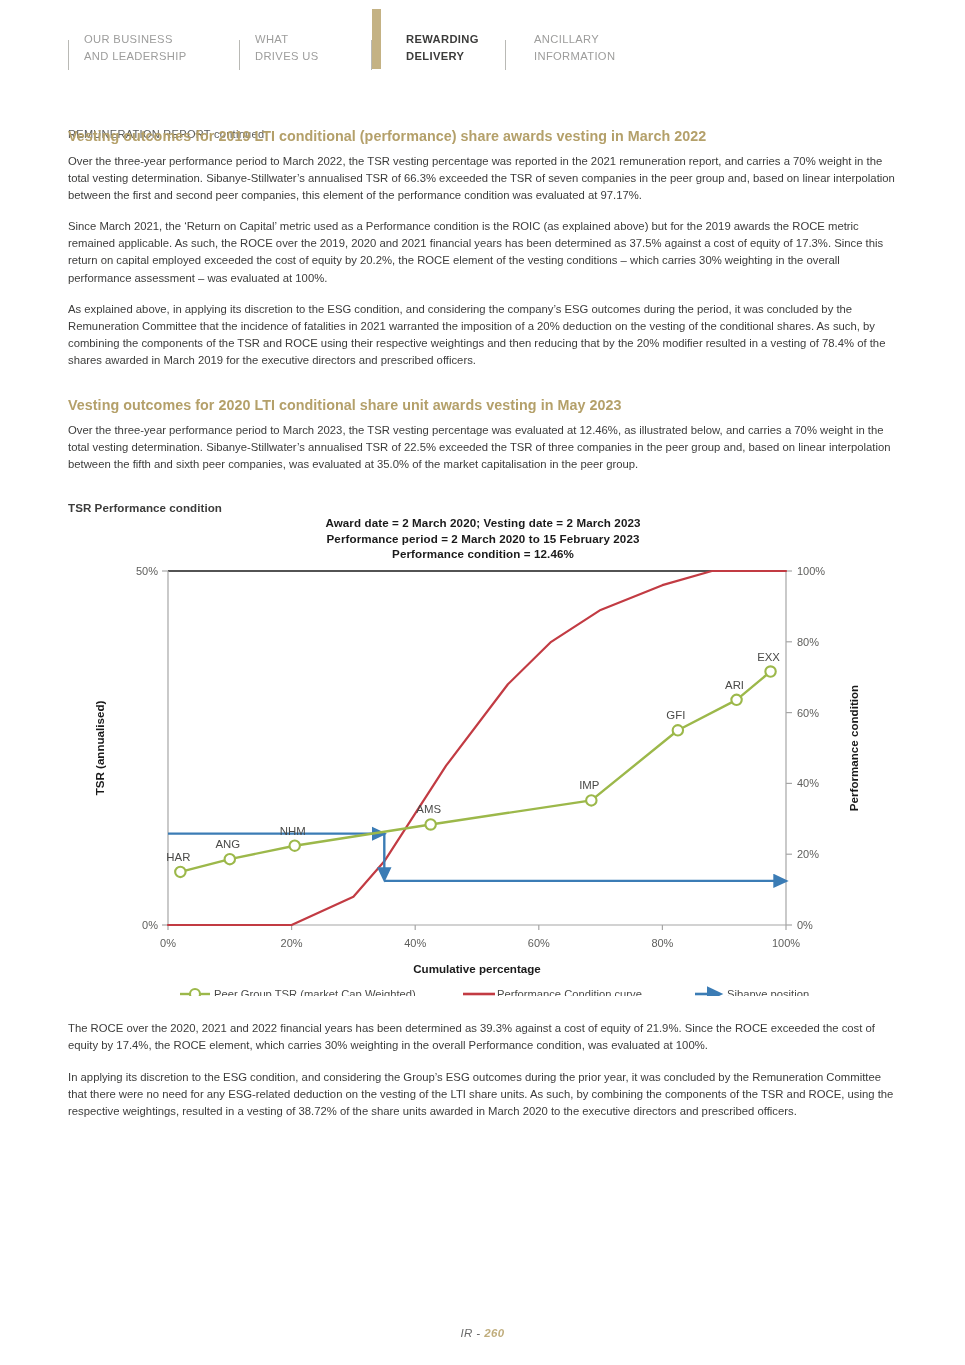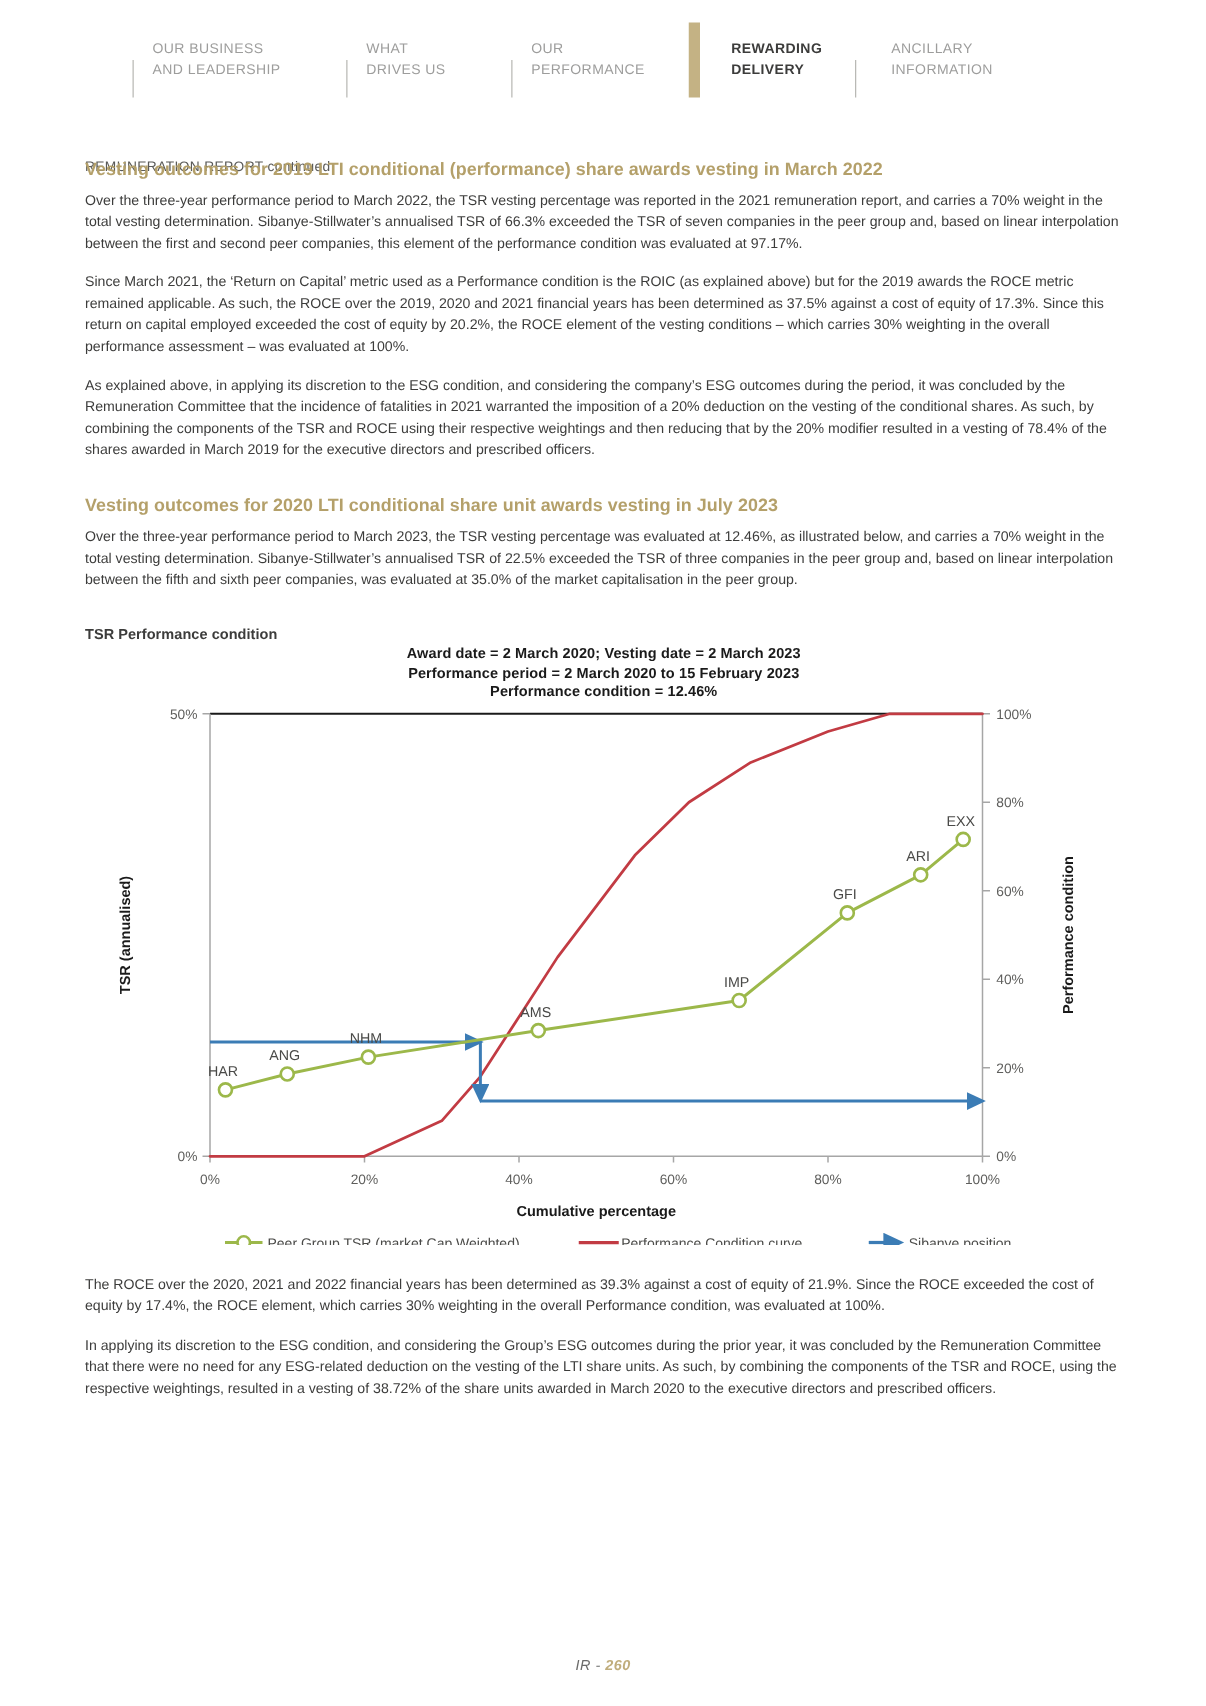--- a/index.html
+++ b/index.html
@@ -13,22 +13,21 @@
     position: relative;
     overflow: hidden;
   }
 
   
   .topnav {
     position: absolute;
     left: 0; top: 0;
     width: 965px; height: 78px;
     display: flex;
-    align-items: flex-end;
-    padding-left: 38px;
+    align-items: center;
   }
   .nav-item {
     position: relative;
     display: flex;
     align-items: flex-start;
     padding-top: 31px;
     height: 78px;
   }
   .nav-rule {
     width: 1px;
@@ -136,24 +135,20 @@
   <div class="nav-item" style="width:170px;padding-left:15px">
     <span class="nav-label">OUR BUSINESS
 AND LEADERSHIP</span>
   </div>
   <div class="nav-rule"></div>
   <div class="nav-item" style="width:131px;padding-left:15px">
     <span class="nav-label">WHAT
 DRIVES US</span>
   </div>
   <div class="nav-rule"></div>
-  <div class="nav-item" style="width:141px;padding-left:15px">
-    <span class="nav-label">OUR
-PERFORMANCE</span>
-  </div>
   <div class="nav-goldbar"></div>
   <div class="nav-item" style="width:124px;padding-left:25px">
     <span class="nav-label active">REWARDING
 DELIVERY</span>
   </div>
   <div class="nav-rule"></div>
   <div class="nav-item" style="width:160px;padding-left:28px">
     <span class="nav-label">ANCILLARY
 INFORMATION</span>
   </div>
@@ -163,21 +158,21 @@
 
 <div class="content">
 
   <h2 class="sec-head">Vesting outcomes for 2019 LTI conditional (performance) share awards vesting in March 2022</h2>
   <p class="body">Over the three-year performance period to March 2022, the TSR vesting percentage was reported in the 2021 remuneration report, and carries a 70% weight in the total vesting determination. Sibanye-Stillwater’s annualised TSR of 66.3% exceeded the TSR of seven companies in the peer group and, based on linear interpolation between the first and second peer companies, this element of the performance condition was evaluated at 97.17%.</p>
   <p class="body">Since March 2021, the ‘Return on Capital’ metric used as a Performance condition is the ROIC (as explained above) but for the 2019 awards the ROCE metric remained applicable. As such, the ROCE over the 2019, 2020 and 2021 financial years has been determined as 37.5% against a cost of equity of 17.3%. Since this return on capital employed exceeded the cost of equity by 20.2%, the ROCE element of the vesting conditions – which carries 30% weighting in the overall performance assessment – was evaluated at 100%.</p>
   <p class="body">As explained above, in applying its discretion to the ESG condition, and considering the company’s ESG outcomes during the period, it was concluded by the Remuneration Committee that the incidence of fatalities in 2021 warranted the imposition of a 20% deduction on the vesting of the conditional shares. As such, by combining the components of the TSR and ROCE using their respective weightings and then reducing that by the 20% modifier resulted in a vesting of 78.4% of the shares awarded in March 2019 for the executive directors and prescribed officers.</p>
 
   <div class="spacer-14"></div>
 
-  <h2 class="sec-head">Vesting outcomes for 2020 LTI conditional share unit awards vesting in July 2023</h2>
+  <h2 class="sec-head">Vesting outcomes for 2020 LTI conditional share unit awards vesting in May 2023</h2>
   <p class="body">Over the three-year performance period to March 2023, the TSR vesting percentage was evaluated at 12.46%, as illustrated below, and carries a 70% weight in the total vesting determination. Sibanye-Stillwater’s annualised TSR of 22.5% exceeded the TSR of three companies in the peer group and, based on linear interpolation between the fifth and sixth peer companies, was evaluated at 35.0% of the market capitalisation in the peer group.</p>
 
   <div class="spacer-14"></div>
 
   <h3 class="min-head">TSR Performance condition</h3>
 
   <div class="chart-wrap">
 
     <div class="chart-title">
       <div>Award date = 2 March 2020; Vesting date = 2 March 2023</div>

